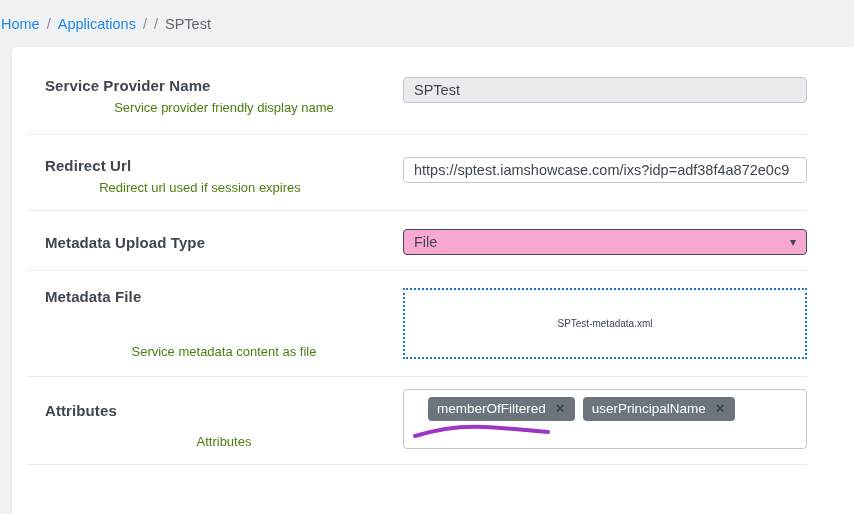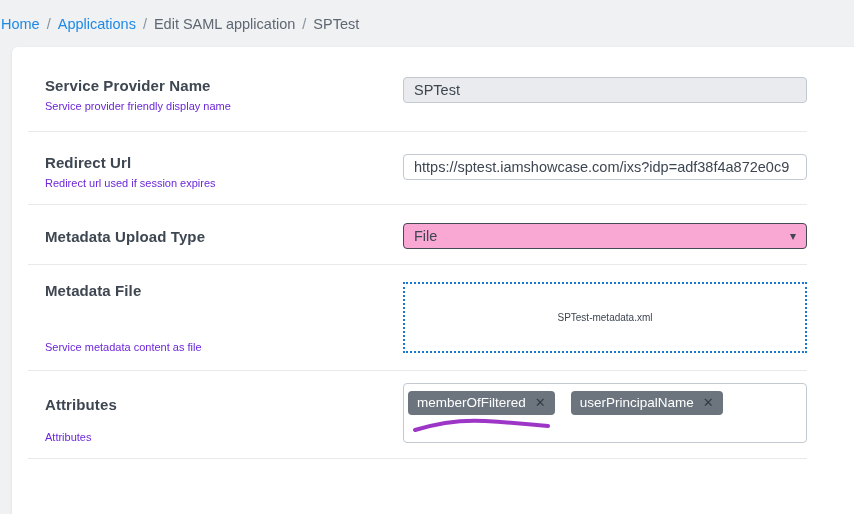--- a/index.html
+++ b/index.html
@@ -34,21 +34,21 @@
   }
   .form { width: 779px; }
   .row {
     display: flex;
     align-items: flex-start;
     border-bottom: 1px solid #e7e9eb;
   }
   .row-left { flex: 1; padding-left: 17px; display: flex; flex-direction: column; }
   .row-right { width: 404px; flex: 0 0 404px; position: relative; }
   .label { font-size: 15px; font-weight: 700; color: #3d4651; letter-spacing: 0.1px; }
-  .hint  { font-size: 11px; color: #6d28d9; margin-top: 6px; }
+  .hint  { font-size: 13px; color: #4d7c0f; margin-top: 6px; text-align: center; }
   
   .row-1 { padding: 30px 0 19px; }
   .row-1 .row-right { margin-top: 0; }
   .row-2 { padding: 22px 0 15px; gap: 48px; }
   .row-3 { padding: 18px 0 15px; align-items: center; }
   .row-3 .row-left { justify-content: center; }
   .row-4 { padding: 17px 0 17px; }
   .row-4 .row-left { align-self: stretch; }
   .row-4 .hint { margin-top: auto; }
   .row-5 { padding: 12px 0 15px; }
@@ -85,22 +85,22 @@
     width: 100%; height: 71px;
     border: 2px dotted #1878d2;
     background: #ffffff;
     display: flex; align-items: center; justify-content: center;
     font-size: 10px; color: #3d4651;
     cursor: pointer;
   }
   .chips-box {
     width: 100%; height: 60px;
     border: 1px solid #c3c9d0; border-radius: 4px;
-    padding: 7px 4px;
-    display: flex; align-items: flex-start; gap: 16px;
+    padding: 7px 24px;
+    display: flex; align-items: flex-start; gap: 8px;
   }
   .chip {
     display: inline-flex; align-items: center;
     background: #6c757e;
     border-radius: 4px;
     padding: 4px 9px;
     font-size: 13.5px; color: #ffffff;
     line-height: 1.2;
     white-space: nowrap;
   }
@@ -118,21 +118,20 @@
   }
 </style>
 </head>
 <body>
 
 <nav class="breadcrumb">
   <a>Home</a>
   <span class="sep">/</span>
   <a>Applications</a>
   <span class="sep">/</span>
-  <span class="current">Edit SAML application</span>
   <span class="sep">/</span>
   <span class="current">SPTest</span>
 </nav>
 
 <main class="card">
   <div class="form">
 
     <div class="row row-1">
       <div class="row-left">
         <div class="label">Service Provider Name</div>

